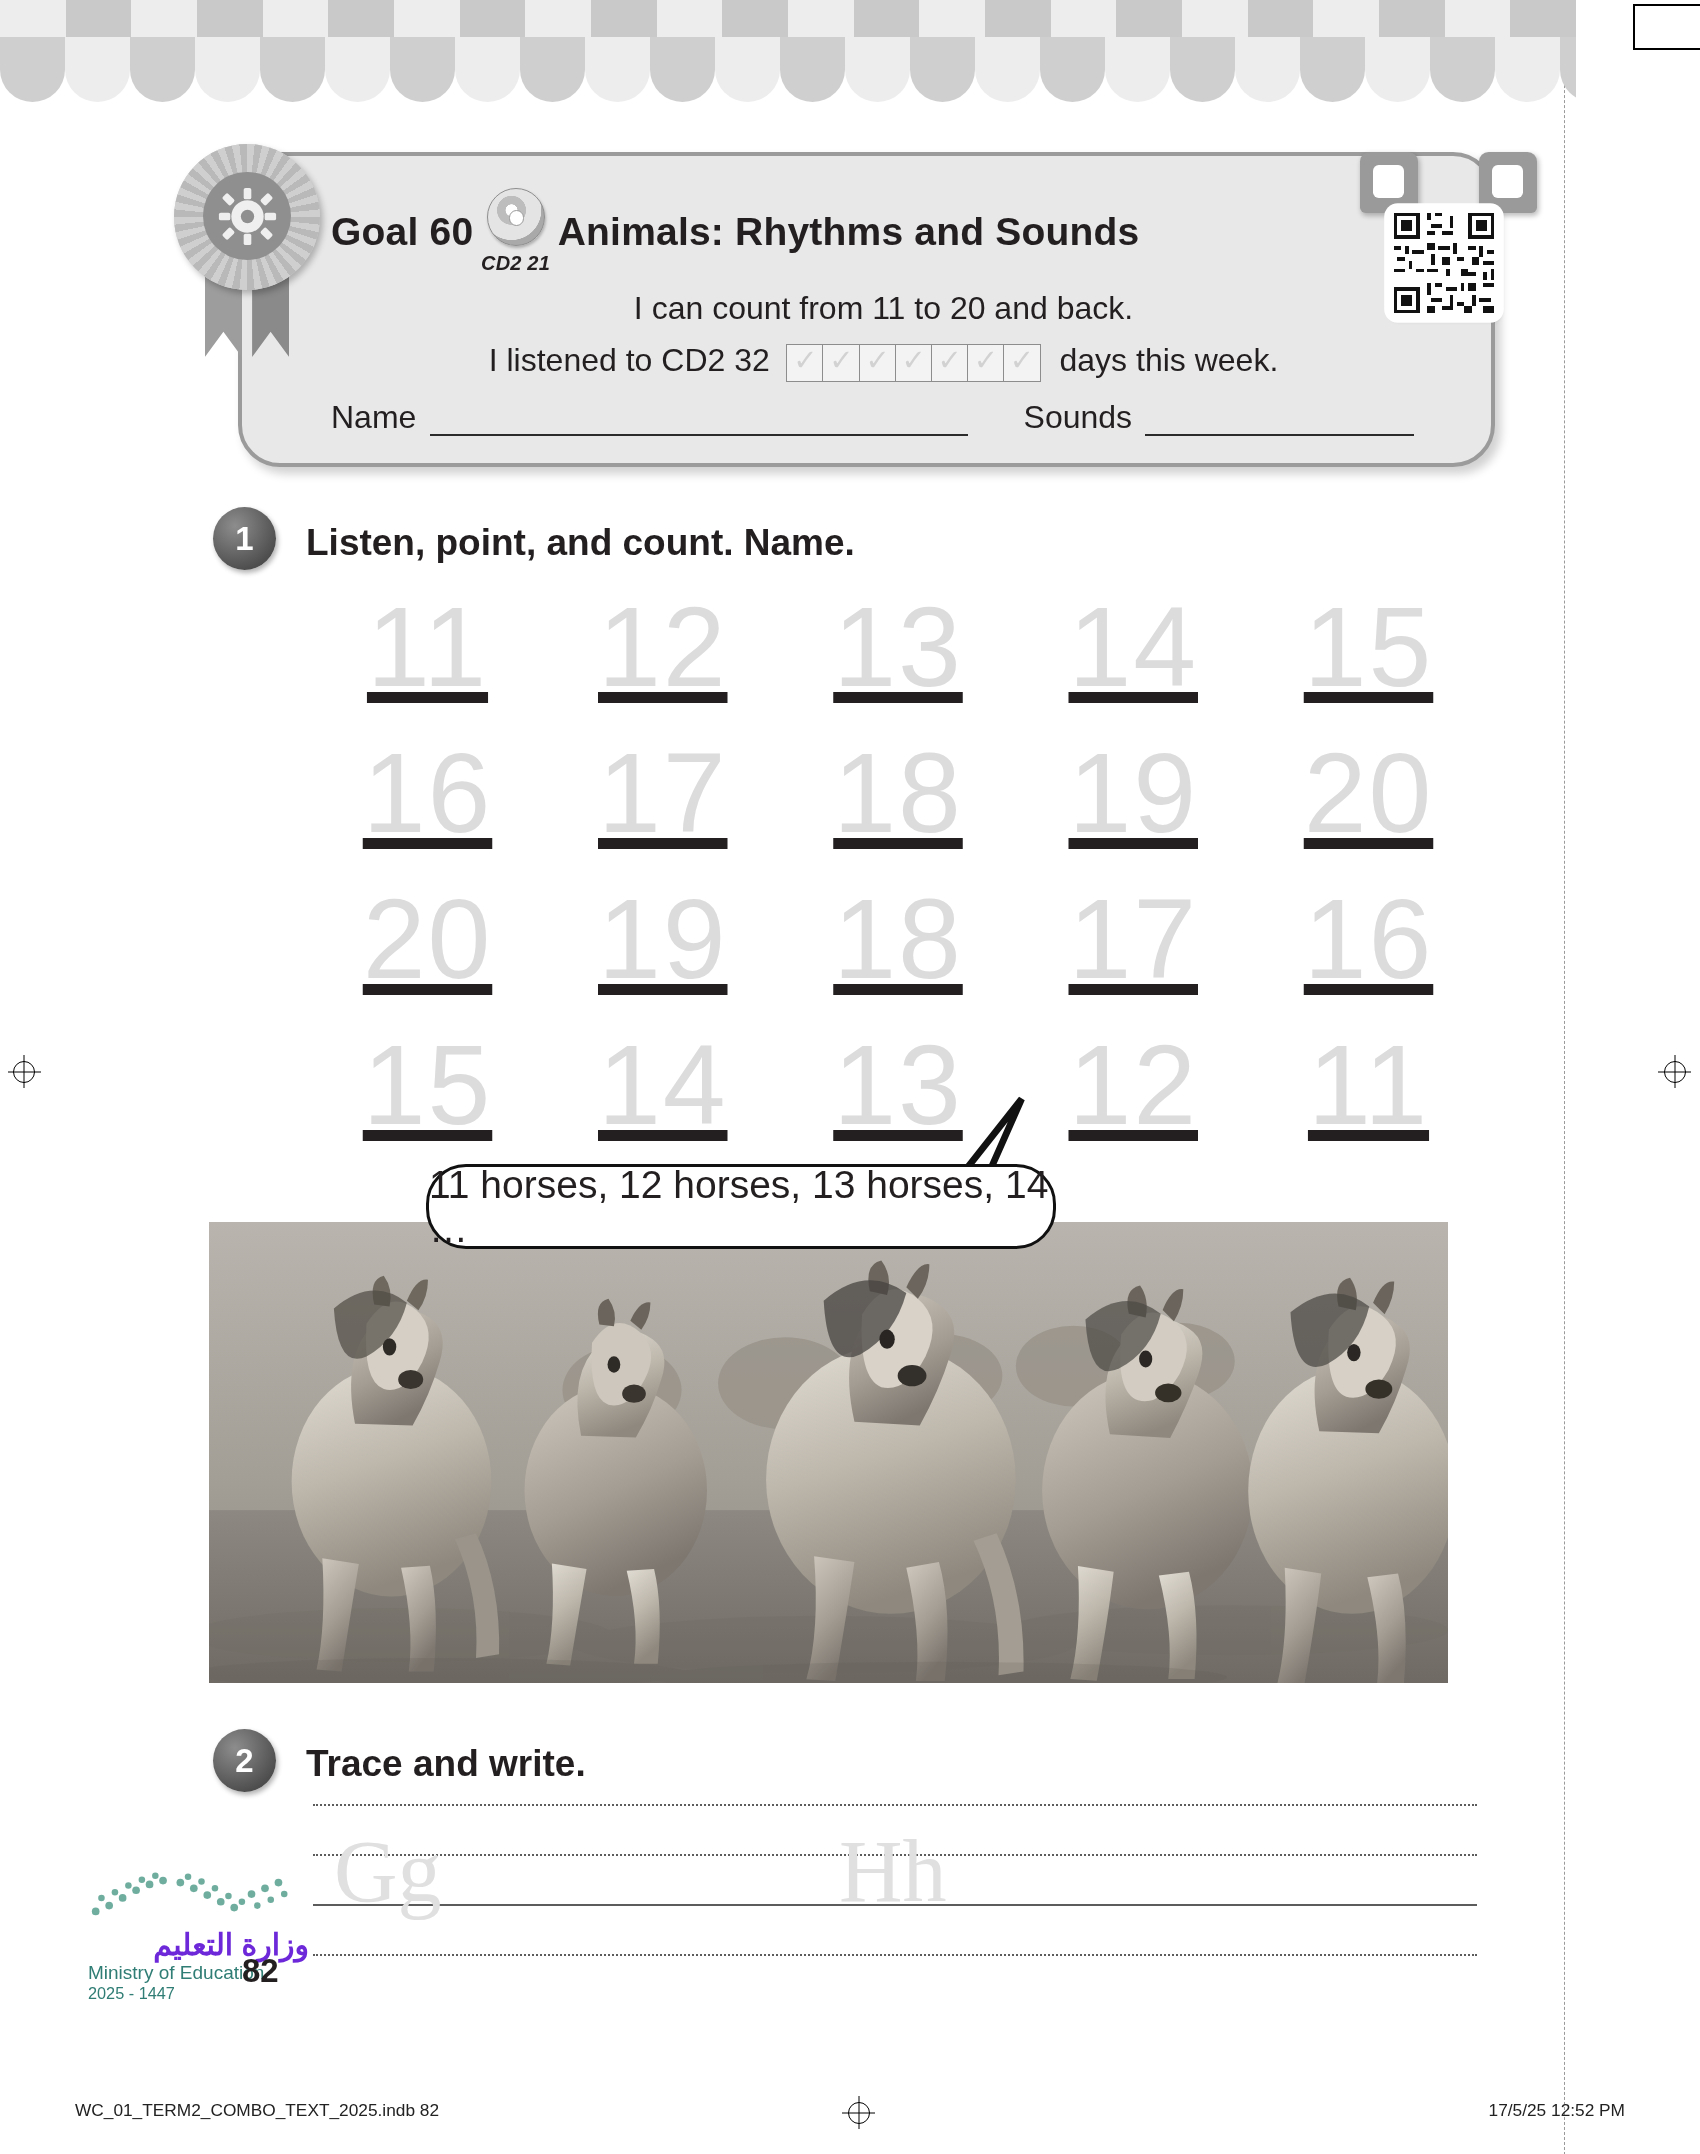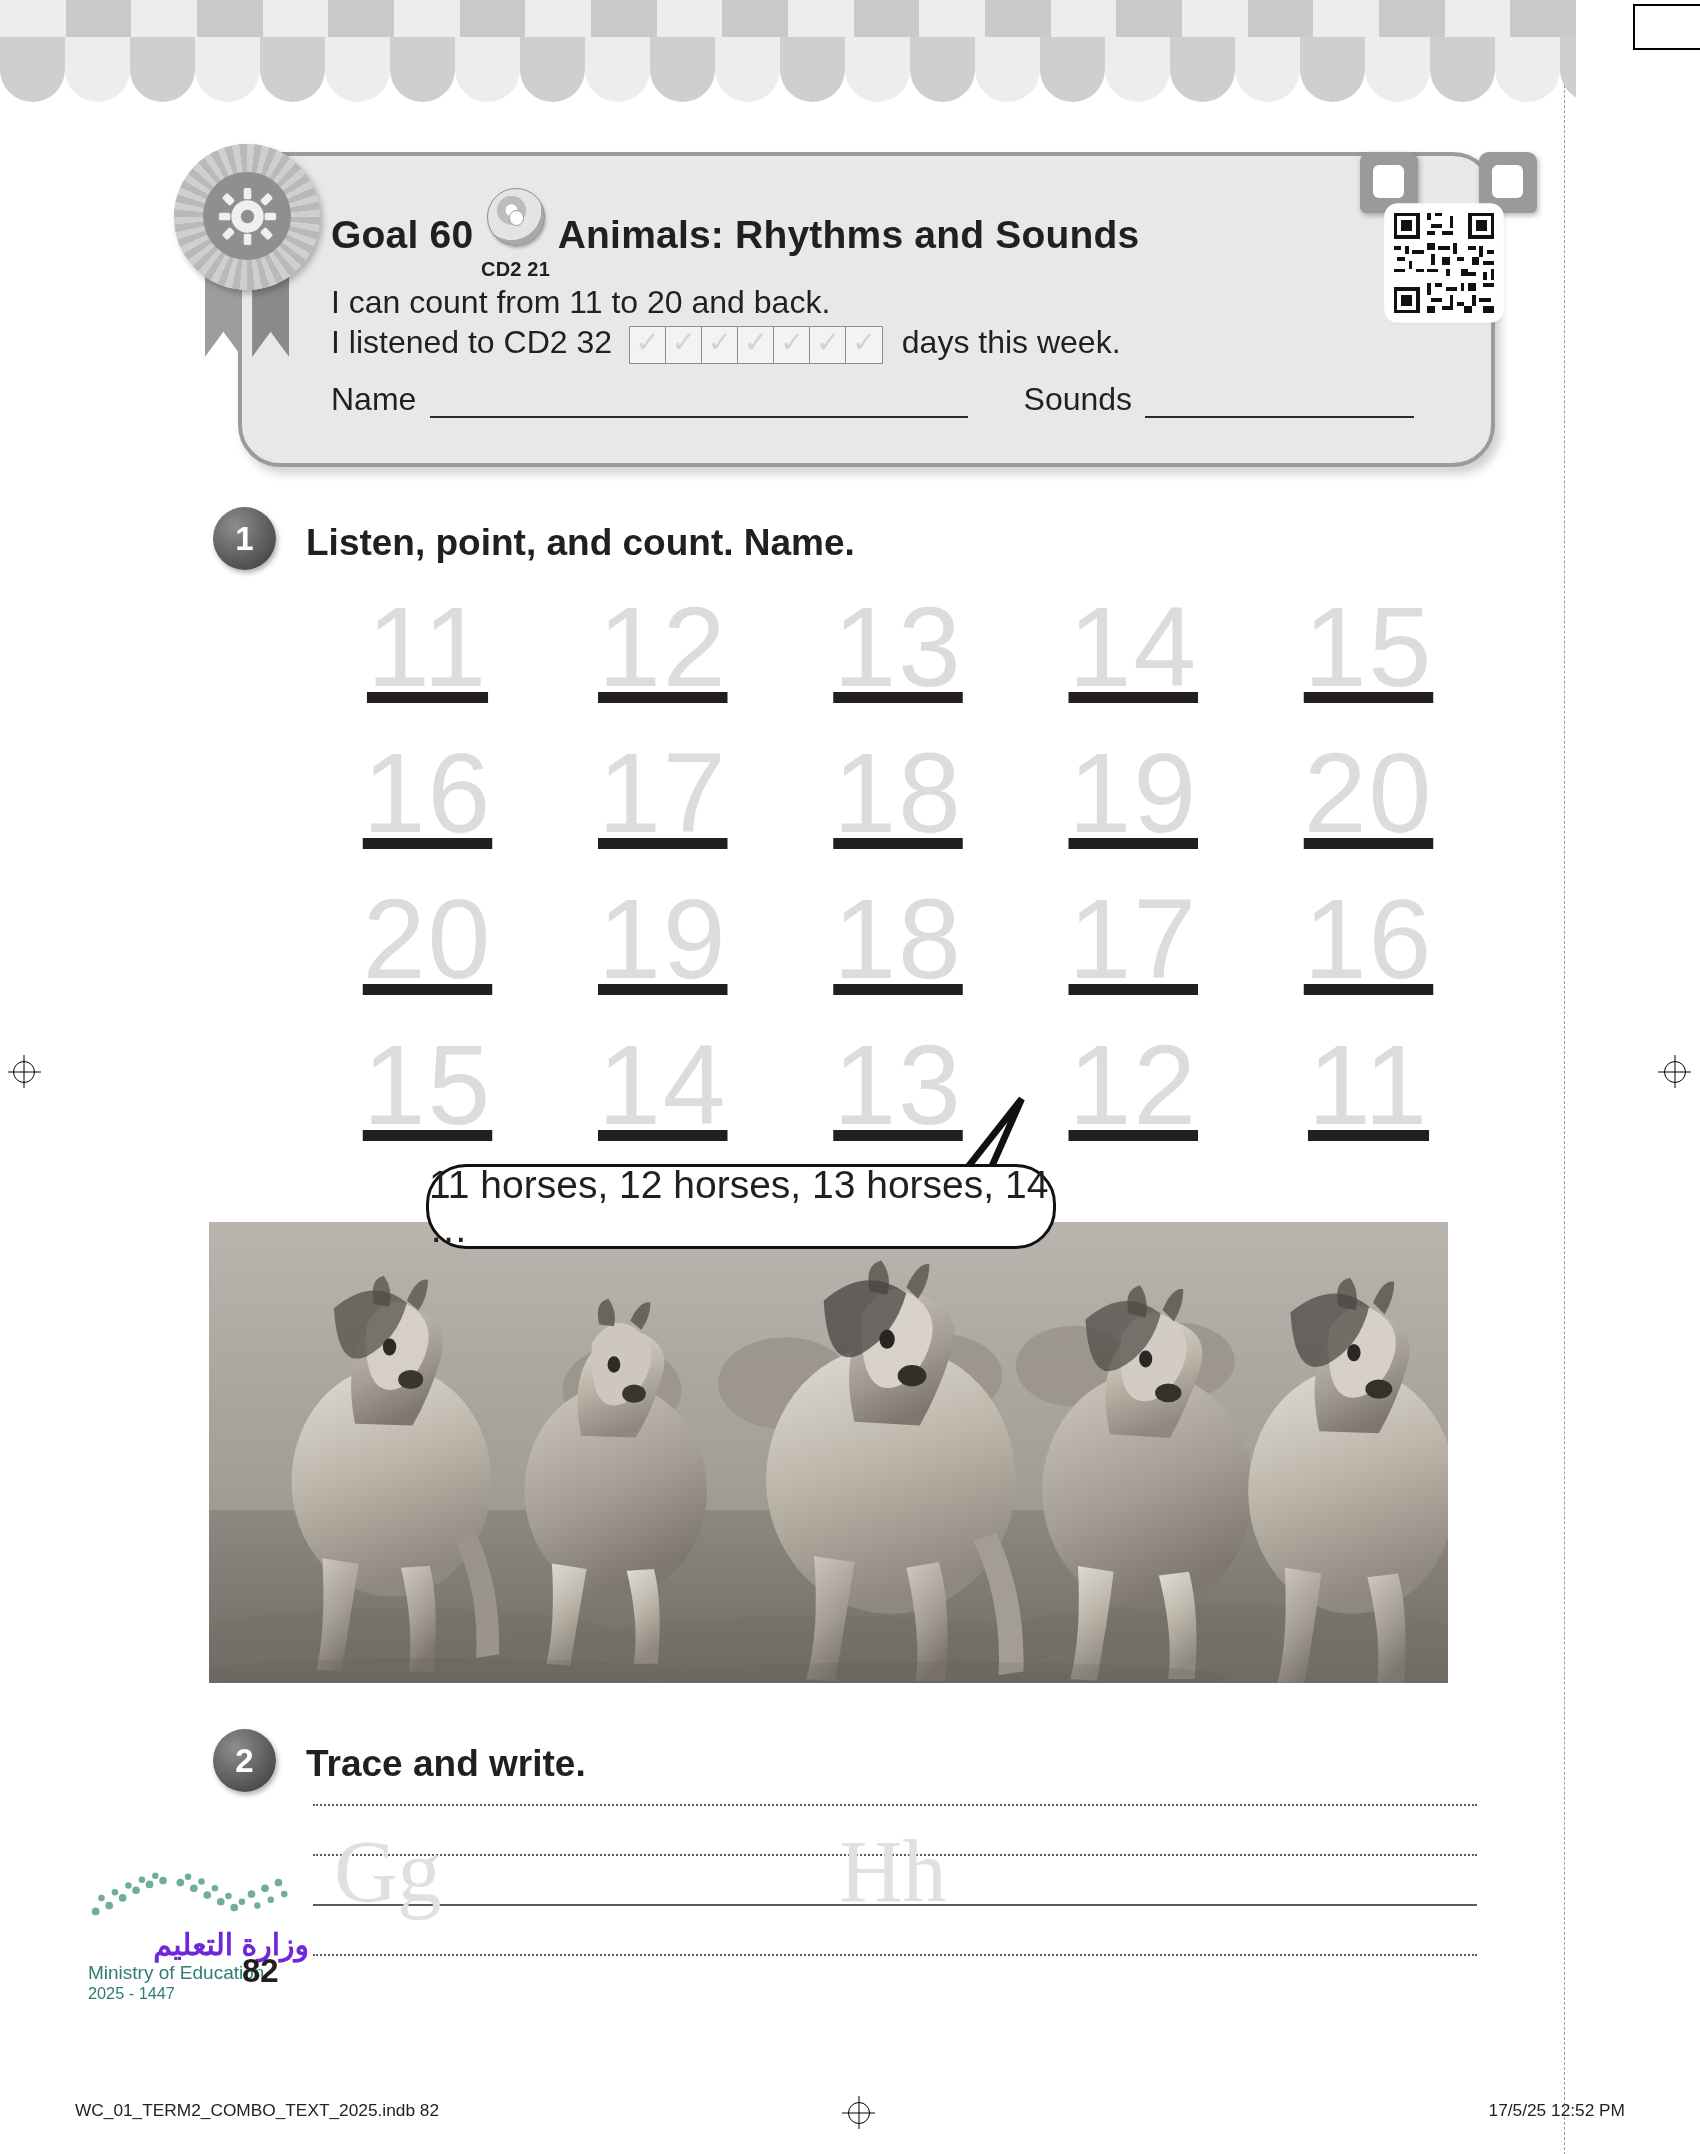--- a/index.html
+++ b/index.html
@@ -33,22 +33,22 @@
   .goal-title { font-size:39px; font-weight:bold; letter-spacing:0.2px; display:flex;
                 align-items:center; gap:0px; }
   .goal-title .t1 { font-weight:bold; }
   .cd-chip { display:inline-flex; flex-direction:column; align-items:center; justify-content:flex-end;
              margin:0 7.7px; }
   .cd-disc { width:56px; height:56px; border-radius:50%;
              background:radial-gradient(circle at 42% 38%, #ffffff 0 12%, #bdbdbd 13% 30%, #e4e4e4 31% 62%, #a9a9a9 63% 100%);
              border:1.9px solid #8e8e8e; position:relative; box-shadow:1px 1.9px 2.9px rgba(0,0,0,.25); }
   .cd-disc::after { content:""; position:absolute; left:50%; top:50%; width:13.4px; height:13.4px;
                     margin:-6.7px 0 0 -6.7px; background:#fff; border:1px solid #9a9a9a; border-radius:50%; }
-  .cd-label { font-size:20px; font-weight:bold; margin-top:12px; }
-  .goal-line { font-size:32px; margin-top:3px; }
+  .cd-label { font-size:20px; font-weight:bold; margin-top:6px;font-style:italic; }
+  .goal-line { font-size:32px; margin-top:15px;text-align:center; }
   .check-row { display:inline-flex; gap:0px; vertical-align:middle; margin:0 9.6px; }
   .check-box { width:36px; height:36px; border:1.9px solid #8d8d8d; background:#f3f3f3;
                position:relative; margin-left:-1.9px; }
   .check-box span { position:absolute; left:5.8px; top:-1.9px; font-size:29px; color:#d2d2d2; }
   .name-row { font-size:32px; margin-top:17.3px; display:flex; align-items:flex-end; gap:13.4px; }
   .rule { border-bottom:2.9px solid #2b2b2b; height:33px; }
   .rule.name { width:538px; }
   .rule.class { width:269px; }
 
   

